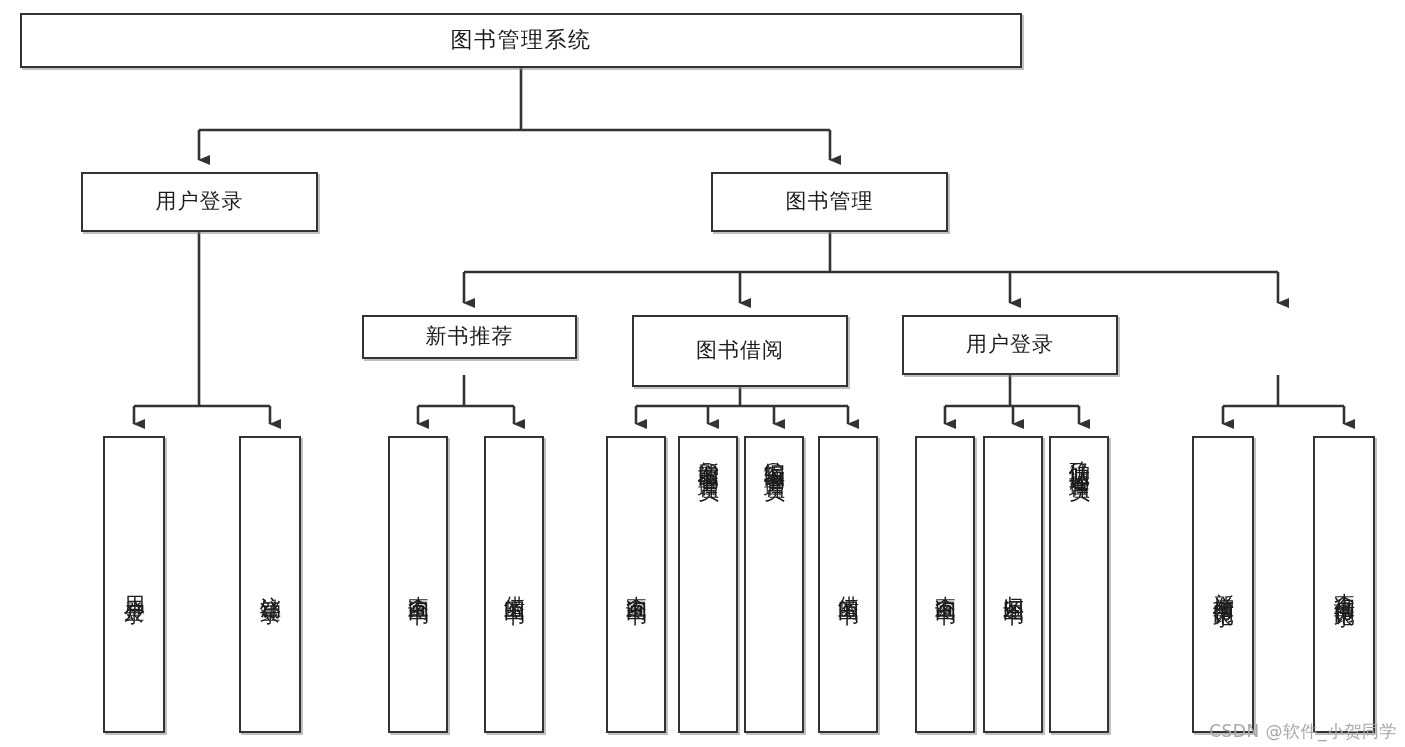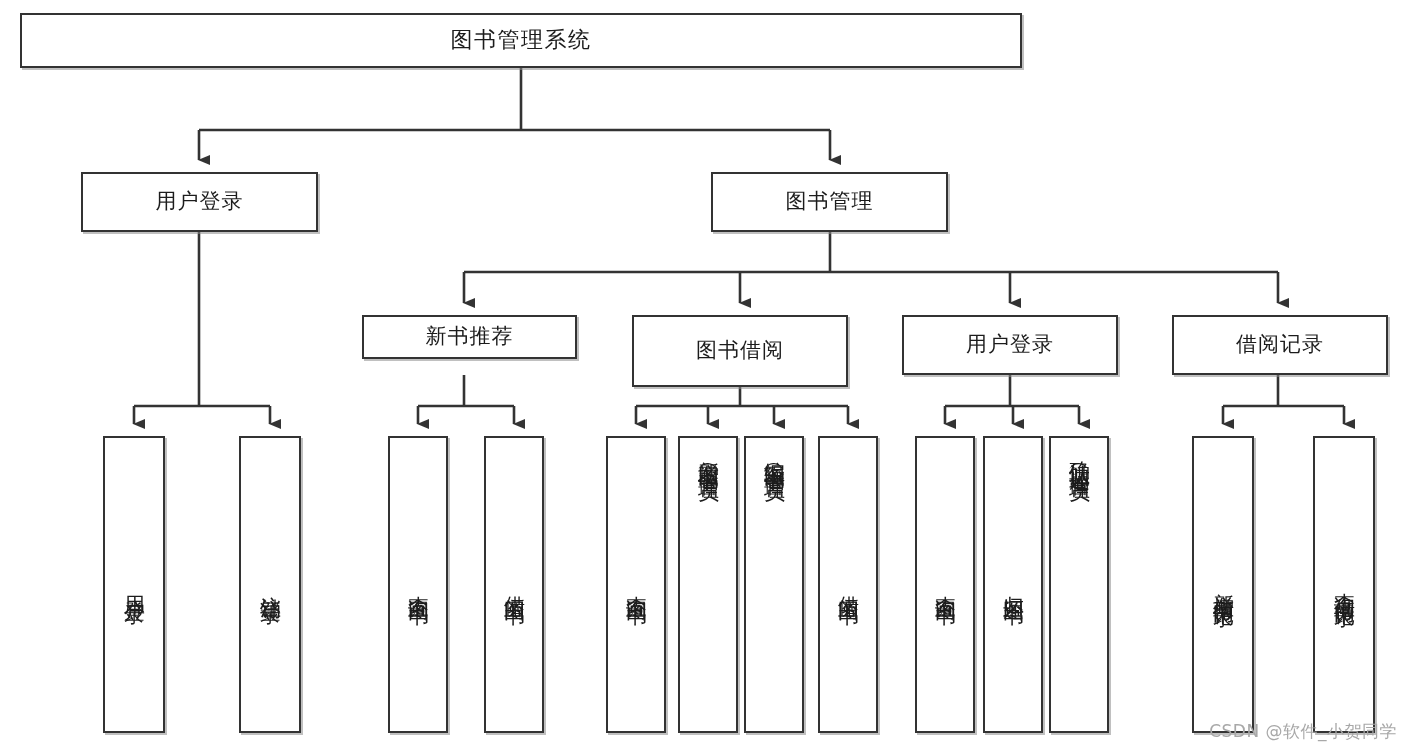--- a/index.html
+++ b/index.html
@@ -162,23 +162,20 @@
   </div>
 
   <div class="node horiz" style="left:632px; top:315px; width:216px; height:72px;">
     <span class="label">图书借阅</span>
   </div>
 
   <div class="node horiz" style="left:902px; top:315px; width:216px; height:60px;">
     <span class="label">用户登录</span>
   </div>
 
-  <div class="node horiz" style="left:1172px; top:315px; width:216px; height:60px;">
-    <span class="label">借阅记录</span>
-  </div>
 
   <div class="node vert mid" style="left:103px; top:436px; width:62px; height:297px;">
     <span class="label">用户登录</span>
   </div>
 
   <div class="node vert mid" style="left:239px; top:436px; width:62px; height:297px;">
     <span class="label">注销登录</span>
   </div>
 
   <div class="node vert mid" style="left:388px; top:436px; width:60px; height:297px;">

